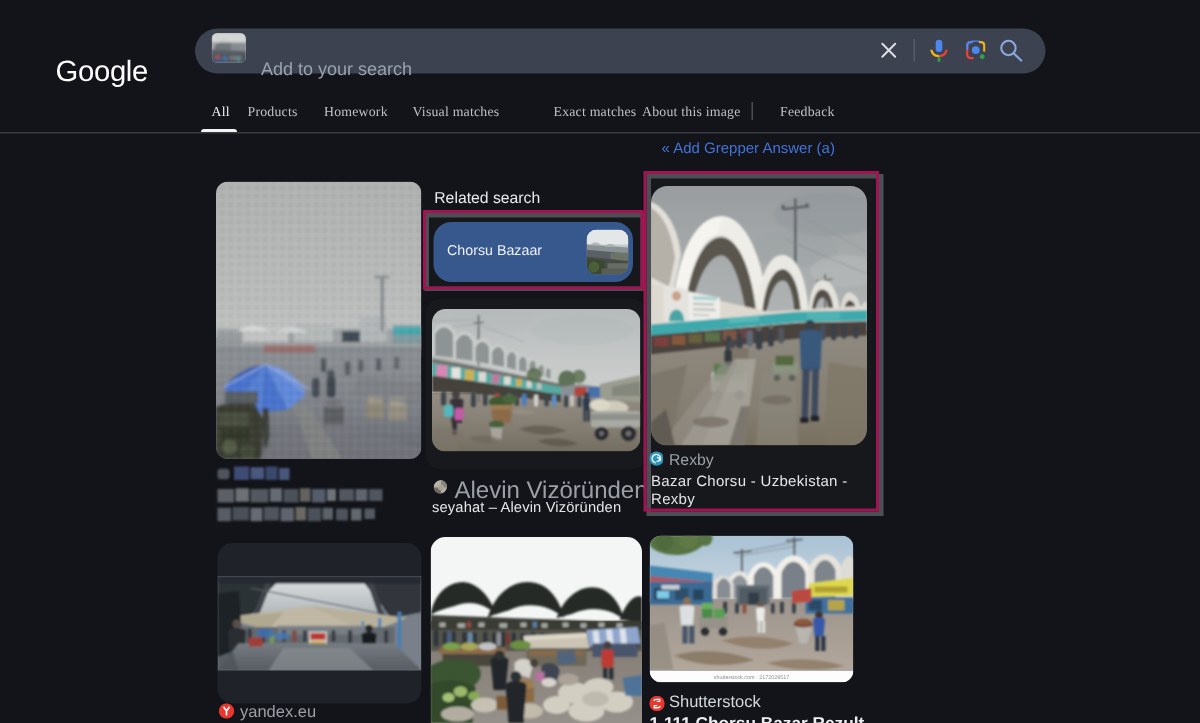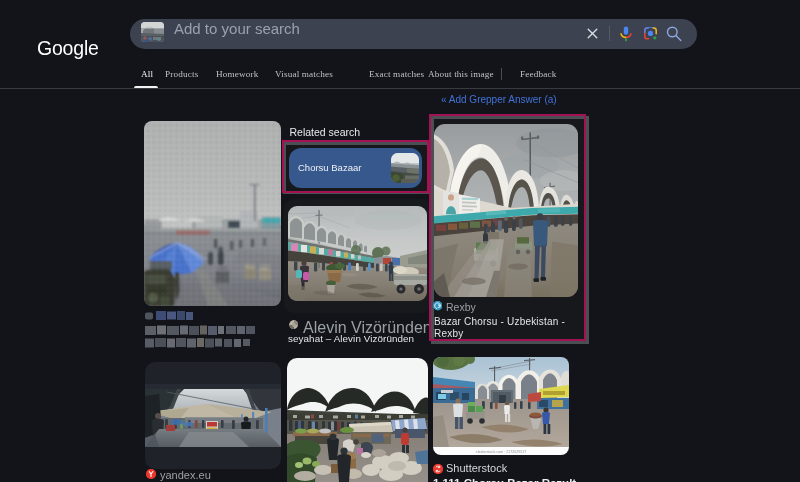--- a/index.html
+++ b/index.html
@@ -3,21 +3,21 @@
 <meta charset="utf-8">
 <style>
 * { margin:0; padding:0; box-sizing:border-box; }
 html,body { width:800px; height:482px; overflow:hidden; background:#121419; font-family:"Liberation Sans", sans-serif; }
 .abs { position:absolute; }
 #page { position:relative; width:800px; height:482px; background:#121419; }
 
 #logo { left:37px; top:23px; font-size:19.5px; font-weight:400; color:#fff; letter-spacing:-0.2px;margin-top:14px; }
 #pill { left:130px; top:19px; width:567px; height:30px; background:#3d4250; border-radius:15px; }
 #thumb { left:141px; top:22px; width:23px; height:20px; border-radius:4px; overflow:hidden; }
-#ph { left:174px; top:20px; font-size:15px; color:#99a2b0; }
+#ph { left:174px; top:39px; font-size:12px; color:#99a2b0; }
 #divider { left:609px; top:26px; width:1px; height:15px; background:#565b68; }
 .tab { top:69px; font-size:9.2px; color:#bdc1c6; letter-spacing:0.15px;font-family:Liberation Serif, serif; }
 .tab.active { color:#f1f3f4; }
 #underline { left:134px; top:85.5px; width:24px; height:2.5px; background:#f1f3f4; border-radius:2px 2px 0 0; }
 #hborder { left:0; top:88px; width:800px; height:1px; background:#383b42; }
 #grepper { left:441px; top:94px; font-size:10px; color:#4372d8; }
 
 #img1 { left:144px; top:121px; width:137px; height:185px; border-radius:8px; overflow:hidden; }
 #rstitle { left:289.5px; top:125.5px; font-size:10.5px; color:#e8eaed; }
 #rscardgrey { left:283px; top:141.5px; width:147px; height:52.5px; border:3px solid #4b4e52; background:#17181c; }

